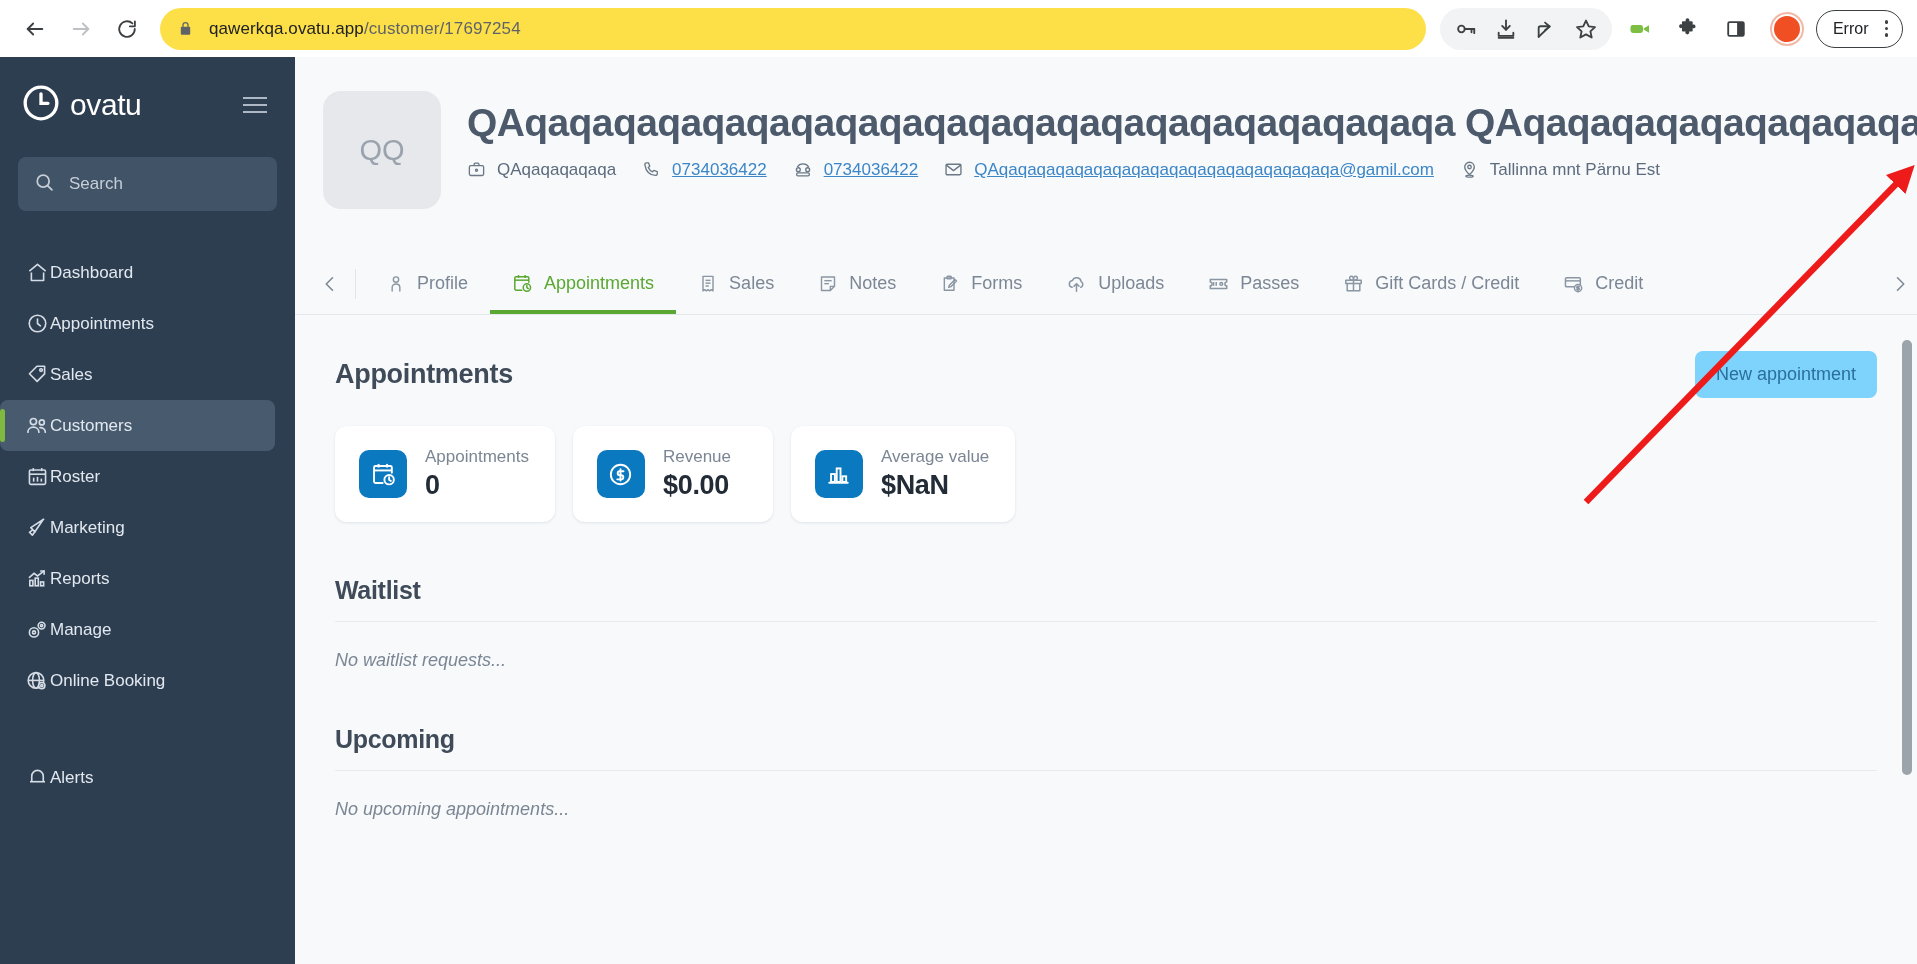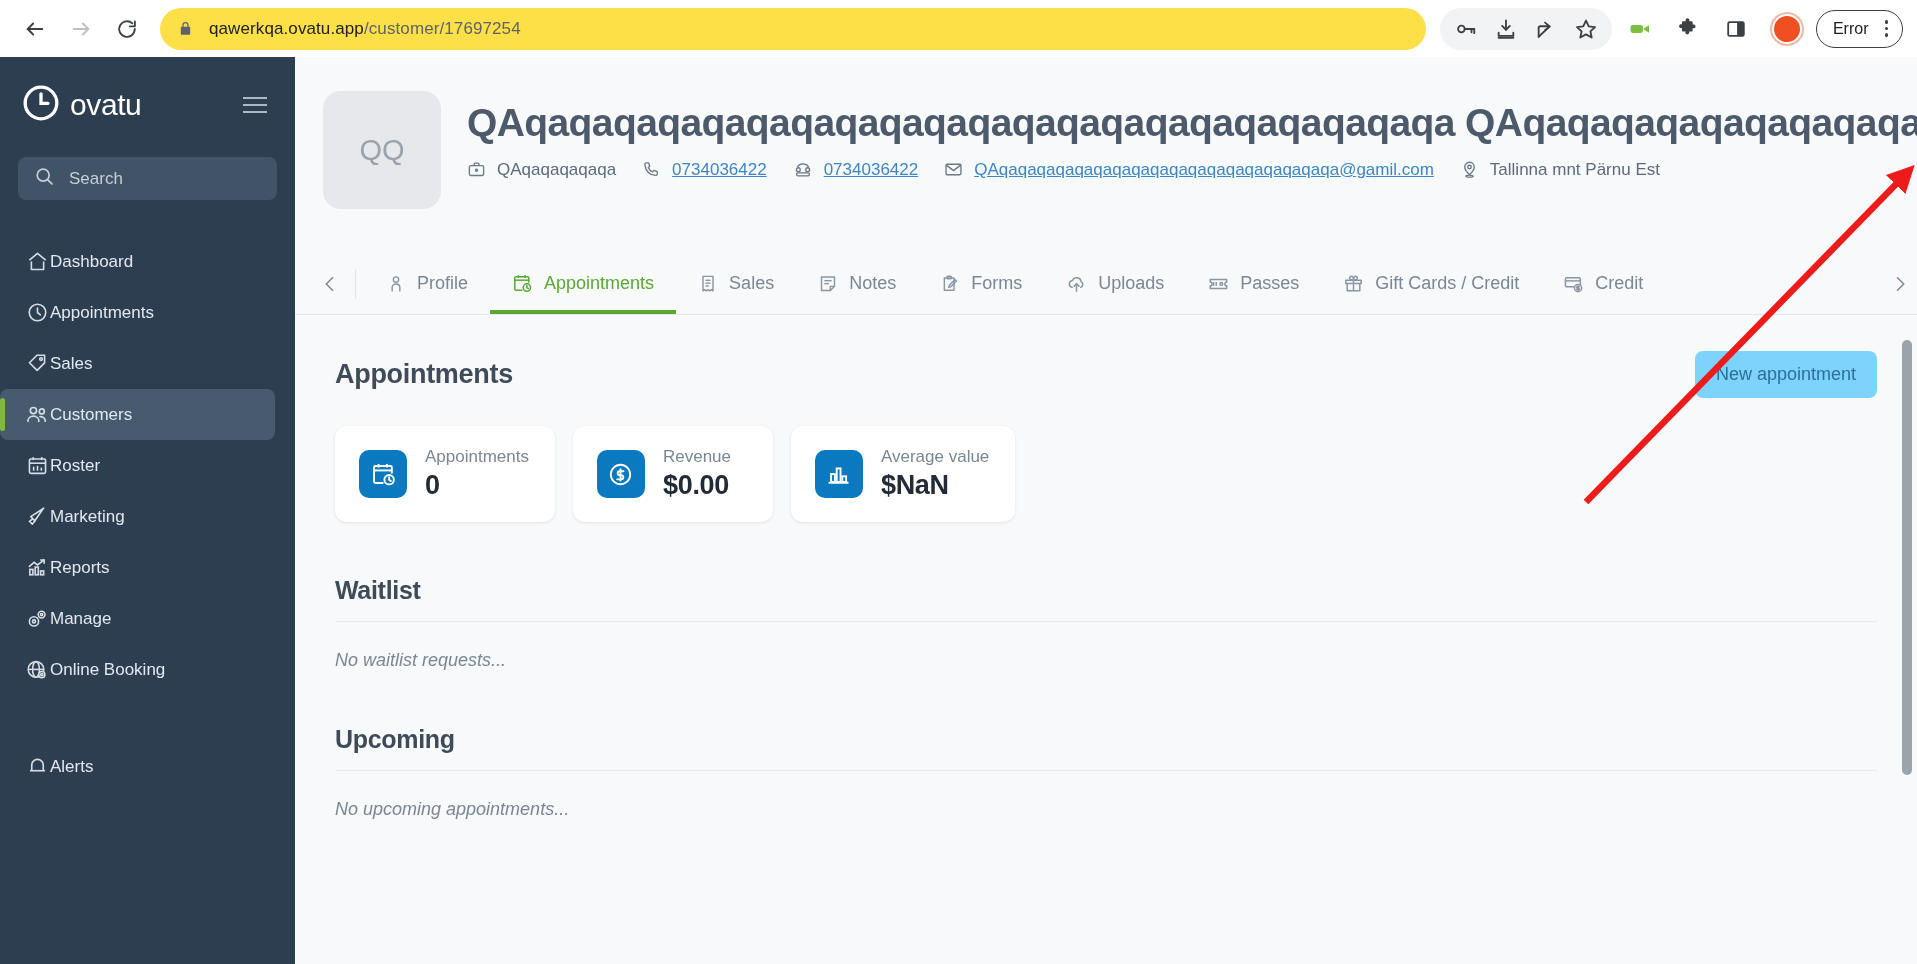--- a/index.html
+++ b/index.html
@@ -106,21 +106,21 @@
     padding: 24px 22px 0 22px;
     height: 72px;
   }
   .brand { display: flex; align-items: center; gap: 10px; }
   .brand-name { font-size: 30px; font-weight: 400; letter-spacing: -.4px; color: #fff; }
   .hamburger { display: flex; flex-direction: column; gap: 5px; padding: 6px; }
   .hamburger i { display: block; width: 24px; height: 2px; background: #aeb8c4; }
 
   .search-box {
     margin: 28px 18px 0 18px;
-    height: 43px;
+    height: 54px;
     background: #415366;
     border-radius: 8px;
     display: flex; align-items: center;
     padding: 8px 16px; gap: 14px;
   }
   .search-box .ph { font-size: 17px; color: #c6ced8; }
 
   .nav { margin-top: 36px; }
   .nav-item {
     display: flex; align-items: center;

